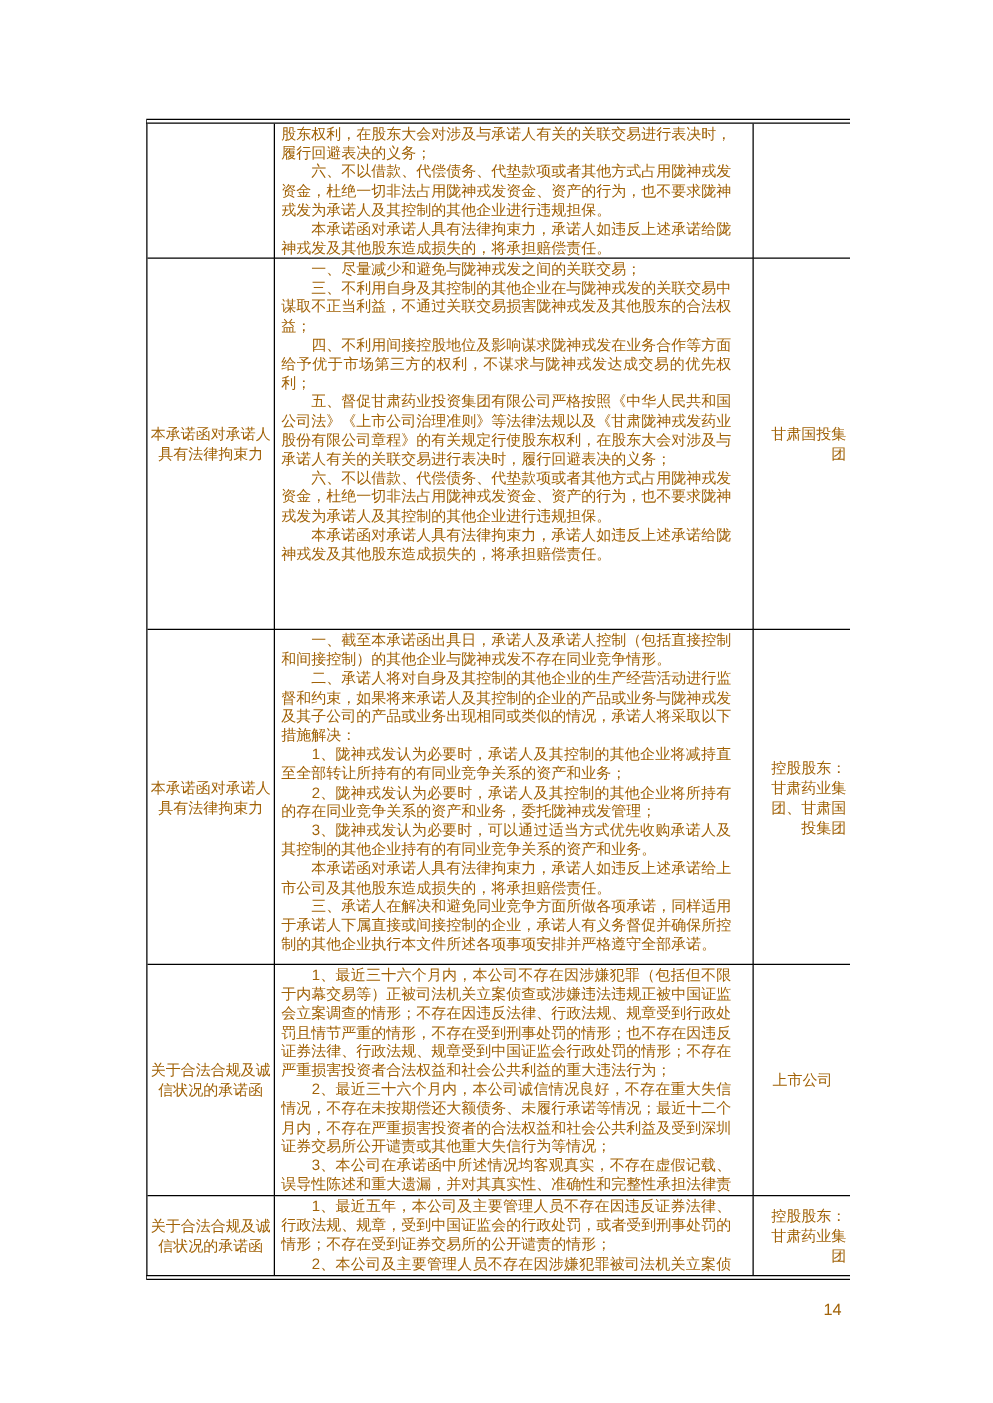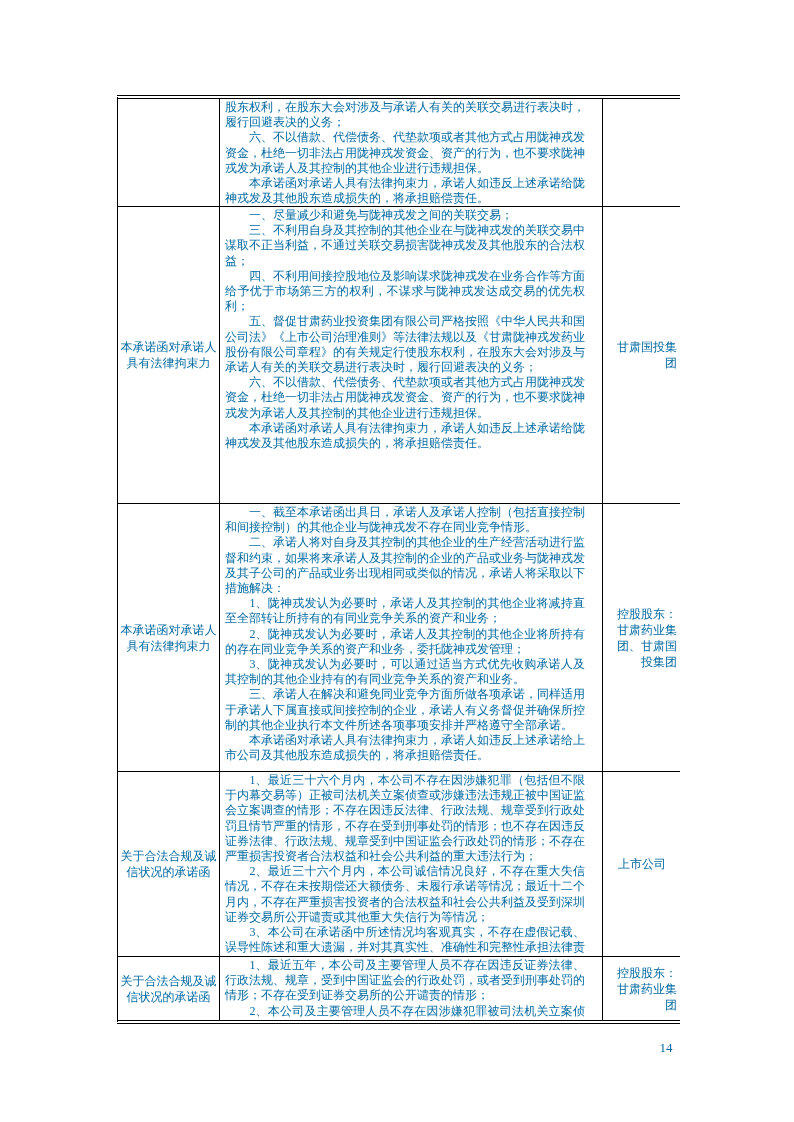--- a/index.html
+++ b/index.html
@@ -5,23 +5,23 @@
   html, body {
     margin: 0;
     padding: 0;
     background: #ffffff;
   }
   .page {
     position: relative;
     width: 680px;
     height: 1122px;
     background: #ffffff;
-    font-family: Liberation Serif, serif;
+    font-family: Liberation Sans, sans-serif;
     font-size: 12px;
-    color: #0369a1;
+    color: #a16207;
     overflow: hidden;
   }
   .commitment-table {
     position: absolute;
     left: 117px;
     top: 95px;
     width: 563px;
     border-top: 4px double #000;
     border-bottom: 4px double #000;
     border-left: 1px solid #000;
@@ -98,22 +98,22 @@
       </div>
     <div class="cell entity-cell col-last">甘肃国投集团</div>
 
     <div class="cell label-cell">本承诺函对承诺人具有法律拘束力</div>
     <div class="cell text-cell">
         <p class="para">　　一、截至本承诺函出具日，承诺人及承诺人控制（包括直接控制和间接控制）的其他企业与陇神戎发不存在同业竞争情形。</p>
         <p class="para">　　二、承诺人将对自身及其控制的其他企业的生产经营活动进行监督和约束，如果将来承诺人及其控制的企业的产品或业务与陇神戎发及其子公司的产品或业务出现相同或类似的情况，承诺人将采取以下措施解决：</p>
         <p class="para">　　1、陇神戎发认为必要时，承诺人及其控制的其他企业将减持直至全部转让所持有的有同业竞争关系的资产和业务；</p>
         <p class="para">　　2、陇神戎发认为必要时，承诺人及其控制的其他企业将所持有的存在同业竞争关系的资产和业务，委托陇神戎发管理；</p>
         <p class="para">　　3、陇神戎发认为必要时，可以通过适当方式优先收购承诺人及其控制的其他企业持有的有同业竞争关系的资产和业务。</p>
+        <p class="para">　　本承诺函对承诺人具有法律拘束力，承诺人如违反上述承诺给上市公司及其他股东造成损失的，将承担赔偿责任。</p>
         <p class="para">　　三、承诺人在解决和避免同业竞争方面所做各项承诺，同样适用于承诺人下属直接或间接控制的企业，承诺人有义务督促并确保所控制的其他企业执行本文件所述各项事项安排并严格遵守全部承诺。</p>
-        <p class="para">　　本承诺函对承诺人具有法律拘束力，承诺人如违反上述承诺给上市公司及其他股东造成损失的，将承担赔偿责任。</p>
       </div>
     <div class="cell entity-cell col-last">控股股东：甘肃药业集团、甘肃国投集团</div>
 
     <div class="cell label-cell">关于合法合规及诚信状况的承诺函</div>
     <div class="cell text-cell">
         <p class="para">　　1、最近三十六个月内，本公司不存在因涉嫌犯罪（包括但不限于内幕交易等）正被司法机关立案侦查或涉嫌违法违规正被中国证监会立案调查的情形；不存在因违反法律、行政法规、规章受到行政处罚且情节严重的情形，不存在受到刑事处罚的情形；也不存在因违反证券法律、行政法规、规章受到中国证监会行政处罚的情形；不存在严重损害投资者合法权益和社会公共利益的重大违法行为；</p>
         <p class="para">　　2、最近三十六个月内，本公司诚信情况良好，不存在重大失信情况，不存在未按期偿还大额债务、未履行承诺等情况；最近十二个月内，不存在严重损害投资者的合法权益和社会公共利益及受到深圳证券交易所公开谴责或其他重大失信行为等情况；</p>
         <p class="para">　　3、本公司在承诺函中所述情况均客观真实，不存在虚假记载、误导性陈述和重大遗漏，并对其真实性、准确性和完整性承担法律责任。</p>
       </div>
     <div class="cell entity-cell col-last">上市公司</div>

